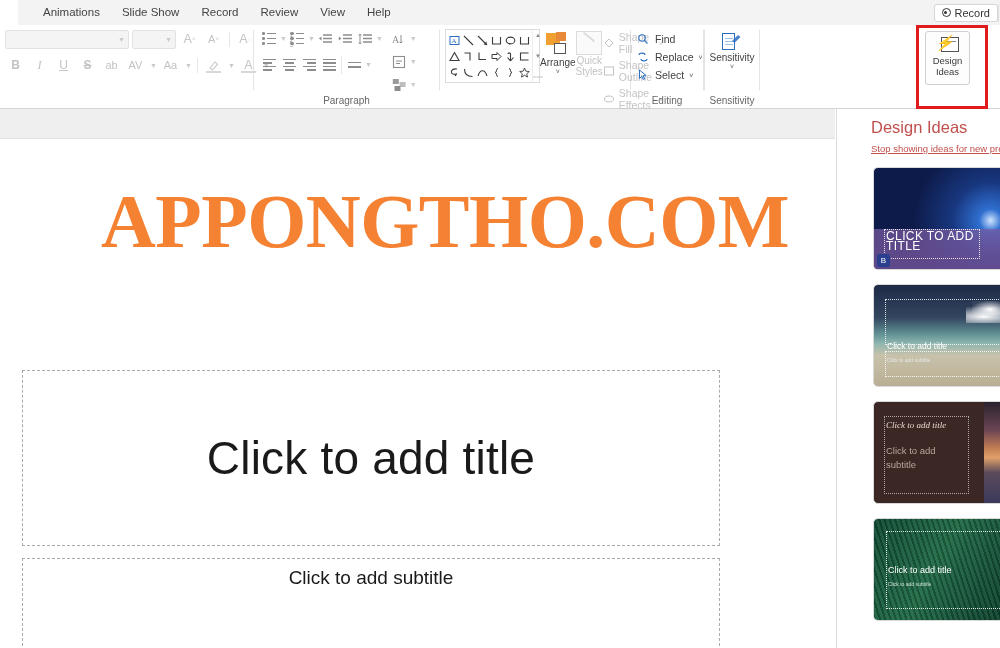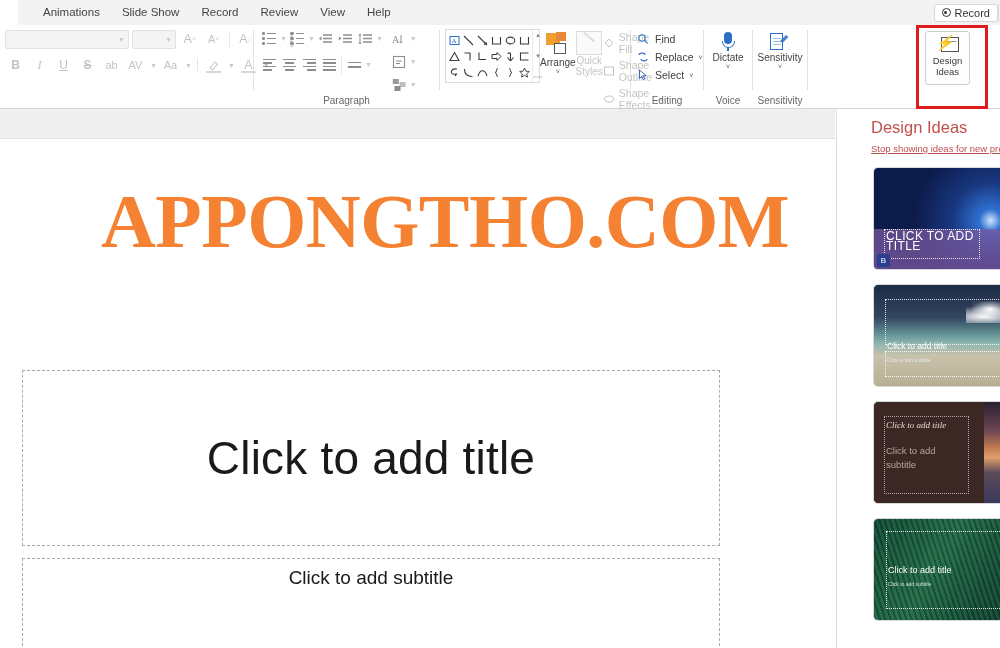--- a/index.html
+++ b/index.html
@@ -664,34 +664,20 @@
               </svg>
           </span>
           <span>Select</span>
           <span style="font-size:7px;color:#555">˅</span>
         </div>
       </div>
       <div class="group-label">Editing</div>
     </div>
     <div class="group-sep"></div>
 
-    <div class="group g-voice">
-      <div class="group-body" style="padding-top:7px">
-        <div class="vbtn">
-          <span class="mic-ico">
-            <i class="cap"></i>
-              <i class="arc"></i>
-              <i class="stm"></i>
-          </span>
-          <span class="vcap">Dictate</span>
-          <span class="vchev">˅</span>
-        </div>
-      </div>
-      <div class="group-label">Voice</div>
-    </div>
     <div class="group-sep"></div>
 
     <div class="group g-sens">
       <div class="group-body" style="padding-top:7px">
         <div class="vbtn">
           <span class="sens-ico">
             <i class="pg">
                 <i style="top:4px"></i>
                 <i style="top:7px"></i>
                 <i style="top:10px"></i>

